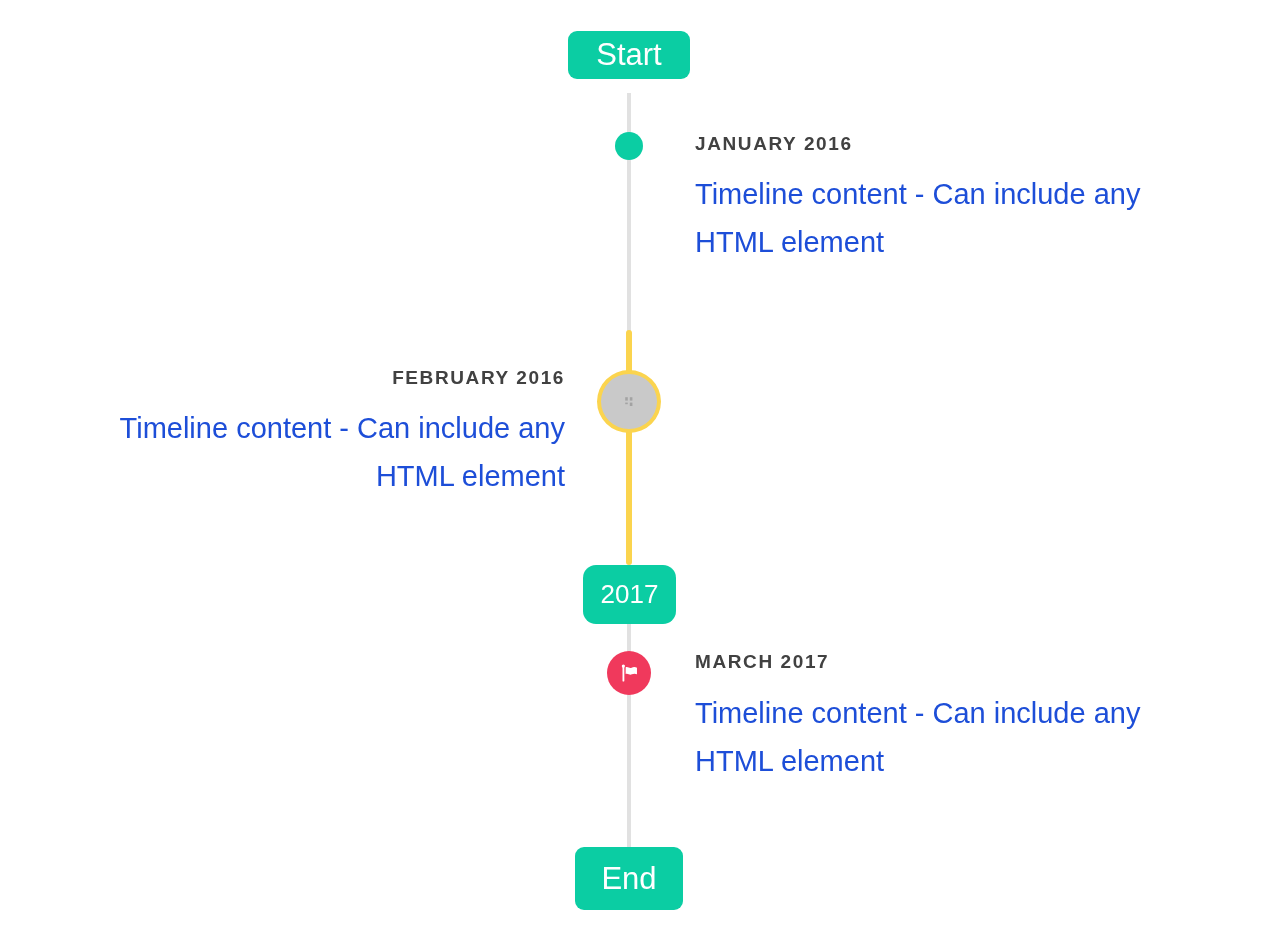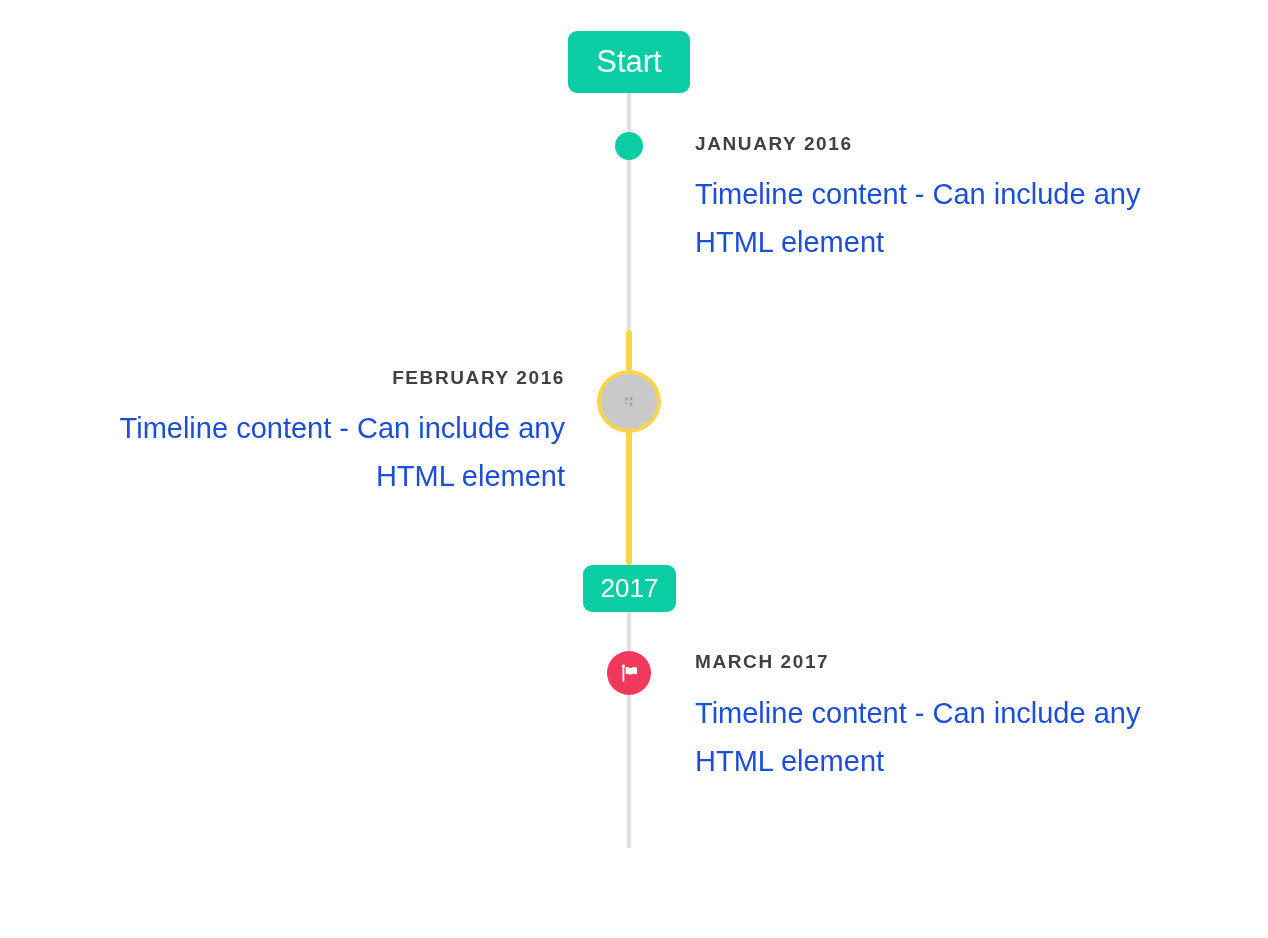--- a/index.html
+++ b/index.html
@@ -46,27 +46,28 @@
     border-radius: 9px;
     display: flex;
     align-items: center;
     justify-content: center;
     font-family: "Liberation Sans", "DejaVu Sans", sans-serif;
     cursor: pointer;
     padding: 0;
   }
   .badge-start {
     left: 568px; top: 31px;
-    width: 122px; height: 62px;
+    width: 122px; height: 48px;
     font-size: 31px;
   }
   .badge-year {
     left: 583px; top: 565px;
-    width: 93px; height: 47px;
+    width: 93px; height: 59px;
     font-size: 26px;
+    border-radius: 13px;
   }
   .badge-end {
     left: 575px; top: 847px;
     width: 108px; height: 63px;
     font-size: 31px;
   }
   
   .marker {
     position: absolute;
     z-index: 2;
@@ -161,14 +162,15 @@
                    C 18.2 11.9, 16.4 11.9, 14.4 12.9
                    C 12.2 14.0, 10.2 11.5, 8 12.6
                    Z"></path>
         </g>
       </svg>
     </span>
   </div>
   <div class="item-title title-mar">MARCH 2017</div>
   <div class="item-content content-mar">Timeline content - Can include any HTML element</div>
 
+  <button class="badge badge-end">End</button>
 
 </div>
 
 </body></html>

